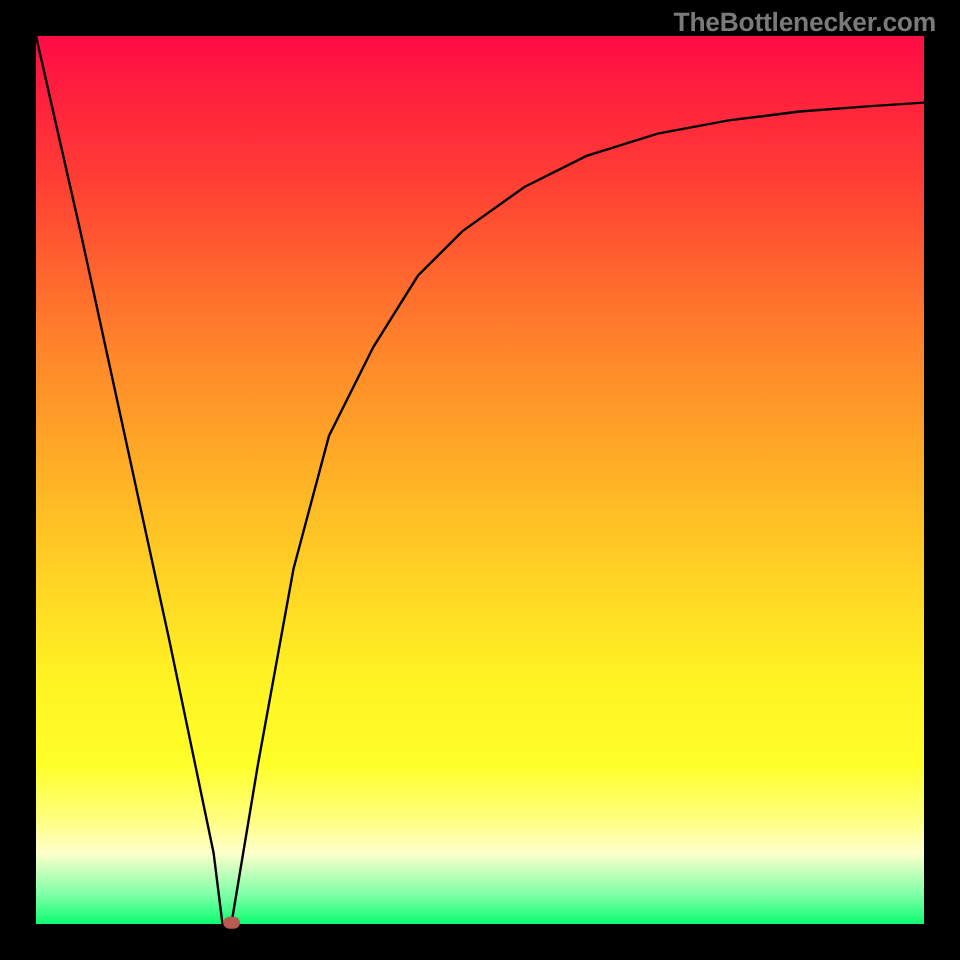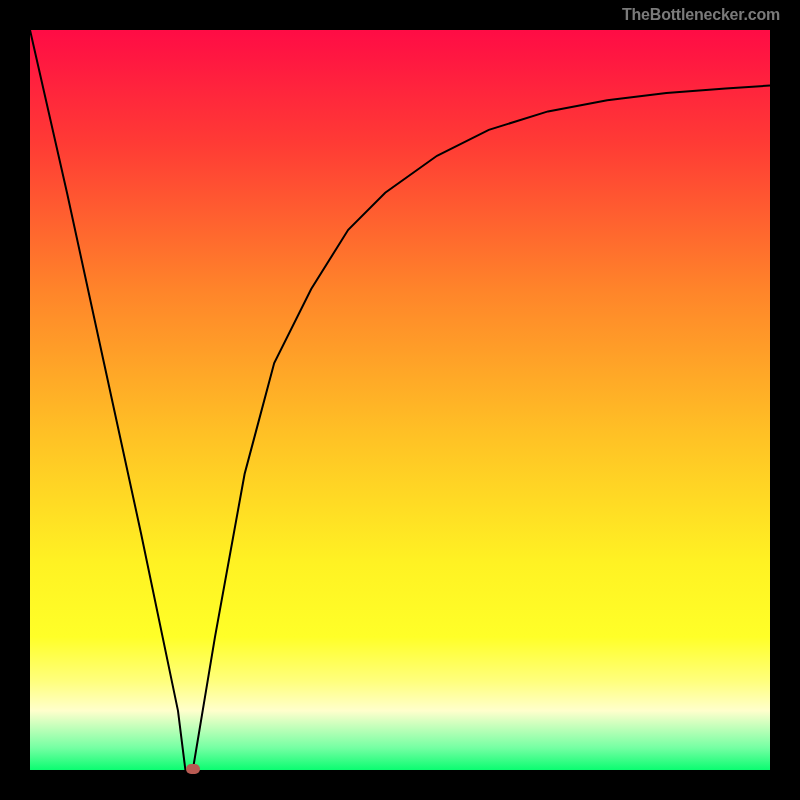--- a/index.html
+++ b/index.html
@@ -14,21 +14,21 @@
     width: 800px;
     height: 800px;
     background: #000;
     position: relative;
   }
   .attribution {
     position: absolute;
     top: 6px;
     right: 20px;
     font-family: Arial, Helvetica, sans-serif;
-    font-size: 16px;
+    font-size: 22px;
     font-weight: 600;
     color: #7a7a7a;
     letter-spacing: -0.2px;
   }
   .plot {
     position: absolute;
     left: 30px;
     top: 30px;
     width: 740px;
     height: 740px;

